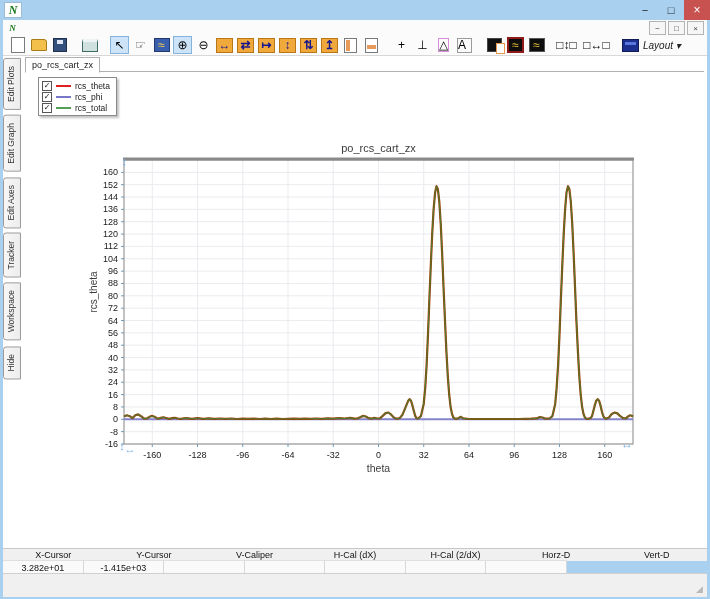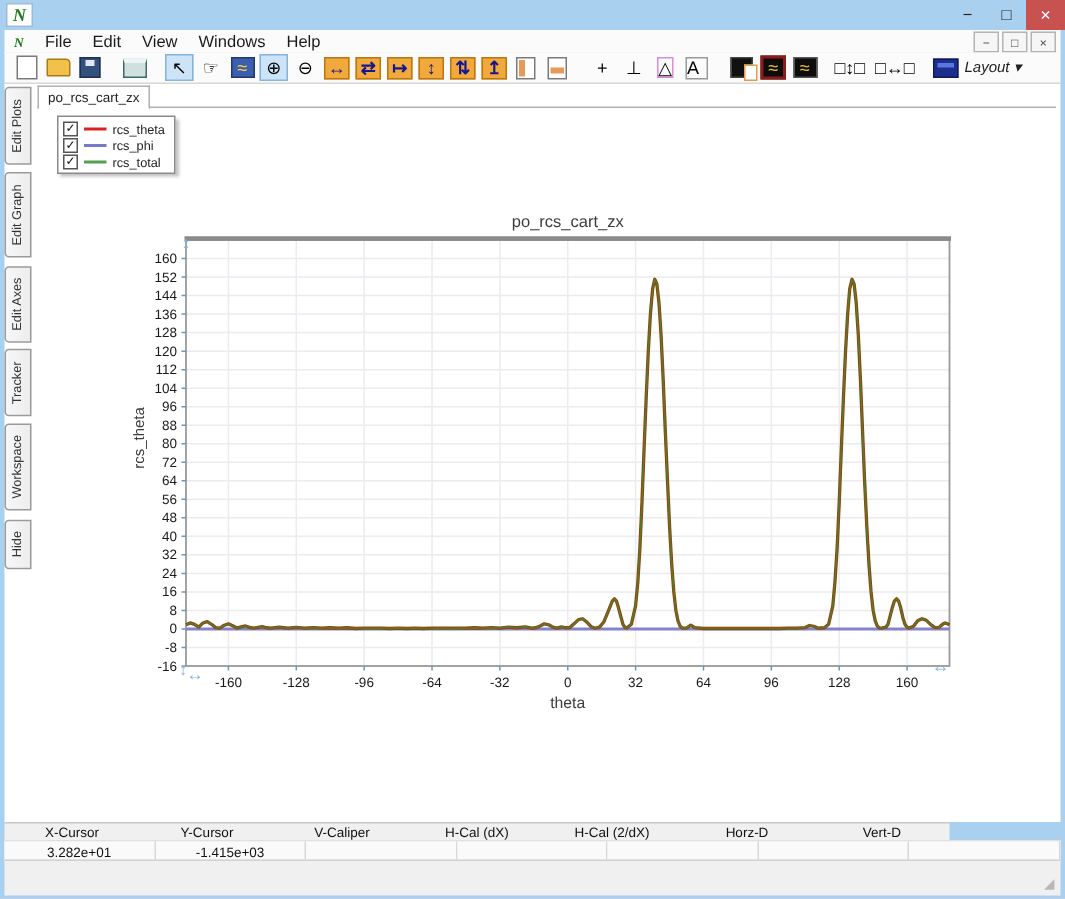--- a/index.html
+++ b/index.html
@@ -55,50 +55,43 @@
   .legend{position:absolute;left:38px;top:77px;background:#fff;border:1px solid #8a8a8a;box-shadow:2px 2px 2px rgba(120,120,120,.45);padding:2px 6px 2px 3px;z-index:4;}
   .lg-row{display:flex;align-items:center;height:11px;gap:4px;}
   .lg-check{width:8px;height:8px;border:1px solid #555;background:#fff;font-size:8px;line-height:8px;color:#111;display:flex;align-items:center;justify-content:center;}
   .lg-line{width:15px;height:2px;}
   .lg-label{font-size:8.5px;color:#222;}
   
   .chart-title{position:absolute;left:124px;top:142px;width:509px;text-align:center;font-size:11px;color:#3c3c3c;}
   .chart-svg{position:absolute;left:85px;top:140px;}
   .ylabel{position:absolute;left:88px;top:335px;width:86px;transform:rotate(-90deg);transform-origin:left top;font-size:10px;color:#3c3c3c;text-align:center;}
   
-  .status-head{position:absolute;left:3px;top:548px;width:630px;height:12px;background:#f0f0f0;border-top:1px solid #c8c8c8;display:grid;grid-template-columns:repeat(7,1fr);}
+  .status-head{position:absolute;left:3px;top:548px;width:704px;height:12px;background:#f0f0f0;border-top:1px solid #c8c8c8;display:grid;grid-template-columns:repeat(7,1fr);}
   .status-head div{font-size:9px;color:#111;display:flex;align-items:center;justify-content:center;}
-  .status-vals{position:absolute;left:3px;top:560px;width:704px;height:13px;background:#f6f6f6;display:grid;grid-template-columns:repeat(7,1fr);border-top:1px solid #e0e0e0;}
+  .status-vals{position:absolute;left:3px;top:560px;width:564px;height:13px;background:#f6f6f6;display:grid;grid-template-columns:repeat(7,1fr);border-top:1px solid #e0e0e0;}
   .status-vals div{font-size:9px;color:#111;display:flex;align-items:center;justify-content:center;border-right:1px solid #d8d8d8;background:#fafafa;}
   .bottom-strip{position:absolute;left:3px;top:573px;width:704px;height:23px;background:#f0f0f0;border-top:1px solid #d0d0d0;}
   .grip{position:absolute;right:4px;bottom:3px;color:#b8b8b8;font-size:9px;}
 </style>
 </head>
 <body>
 
 <div class="window">
 
   <div class="titlebar">
     <div class="logo">N</div>
     <div class="win-btns">
       <div class="win-btn">−</div>
       <div class="win-btn">□</div>
       <div class="win-btn close">×</div>
     </div>
   </div>
 
   <div class="menubar">
     <div class="menu-appicon">N</div>
-    <div id="menu-items" style="display:flex;">
-        <div class="menu-item">File</div>
-        <div class="menu-item">Edit</div>
-        <div class="menu-item">View</div>
-        <div class="menu-item">Windows</div>
-        <div class="menu-item">Help</div>
-      </div>
     <div class="mdi-btns">
       <div class="mdi-btn">−</div>
       <div class="mdi-btn">□</div>
       <div class="mdi-btn">×</div>
     </div>
   </div>
 
   <div class="toolbar" id="toolbar">
       <div class="tb">
         <span class="ic-page"></span>

